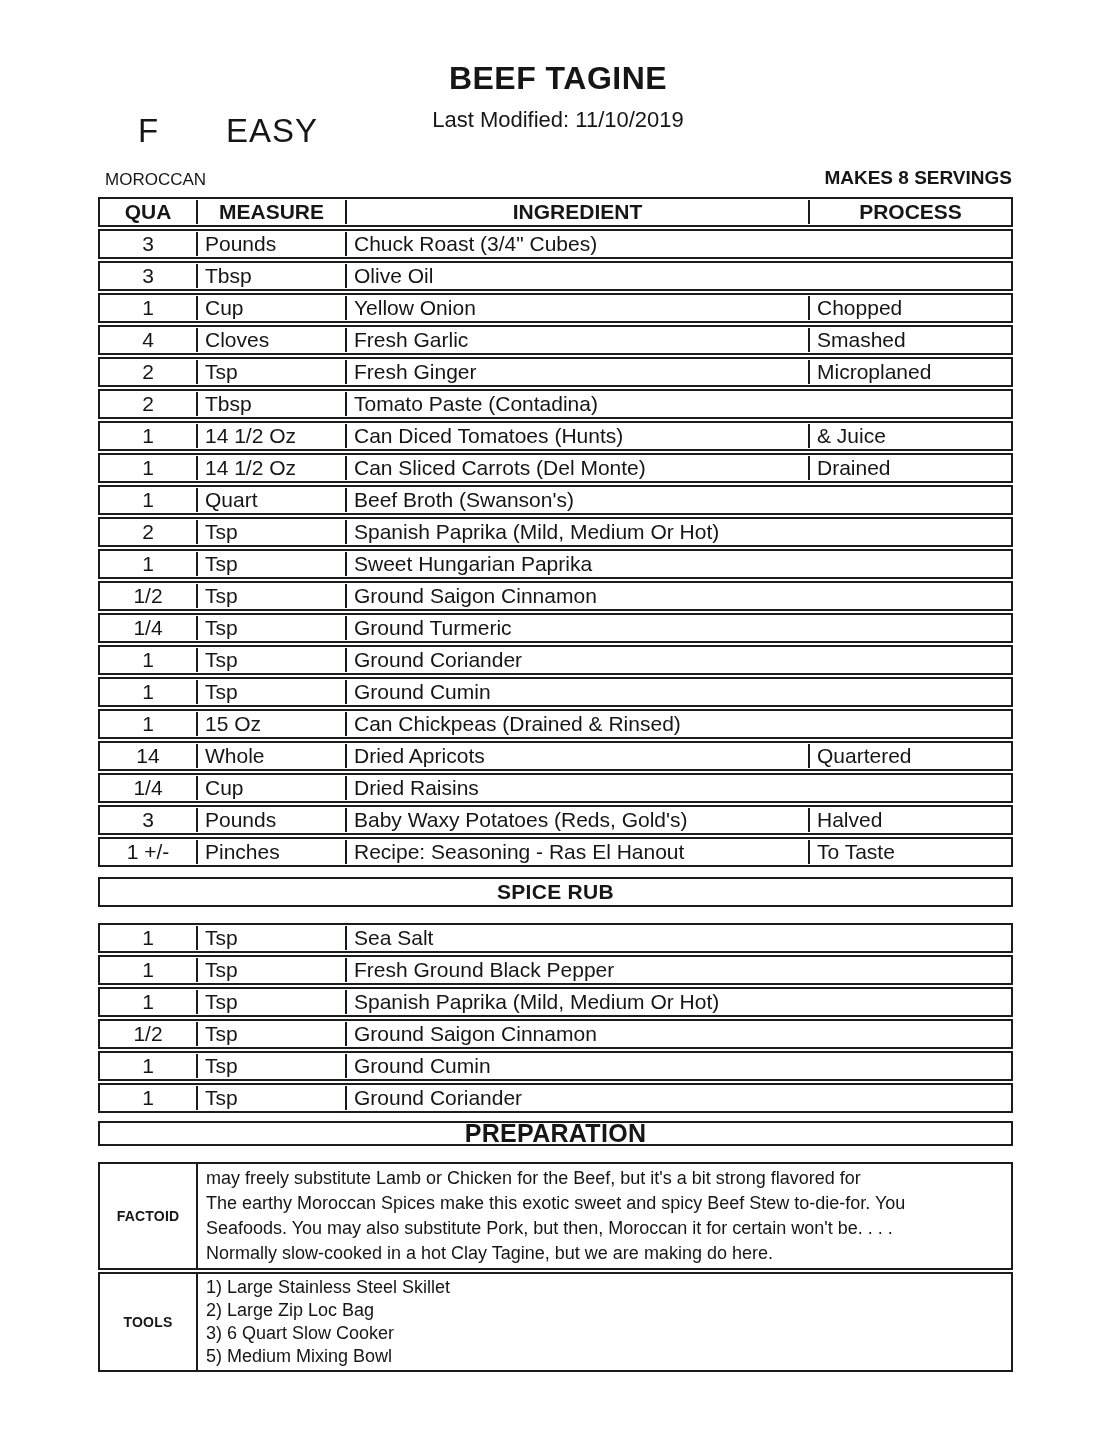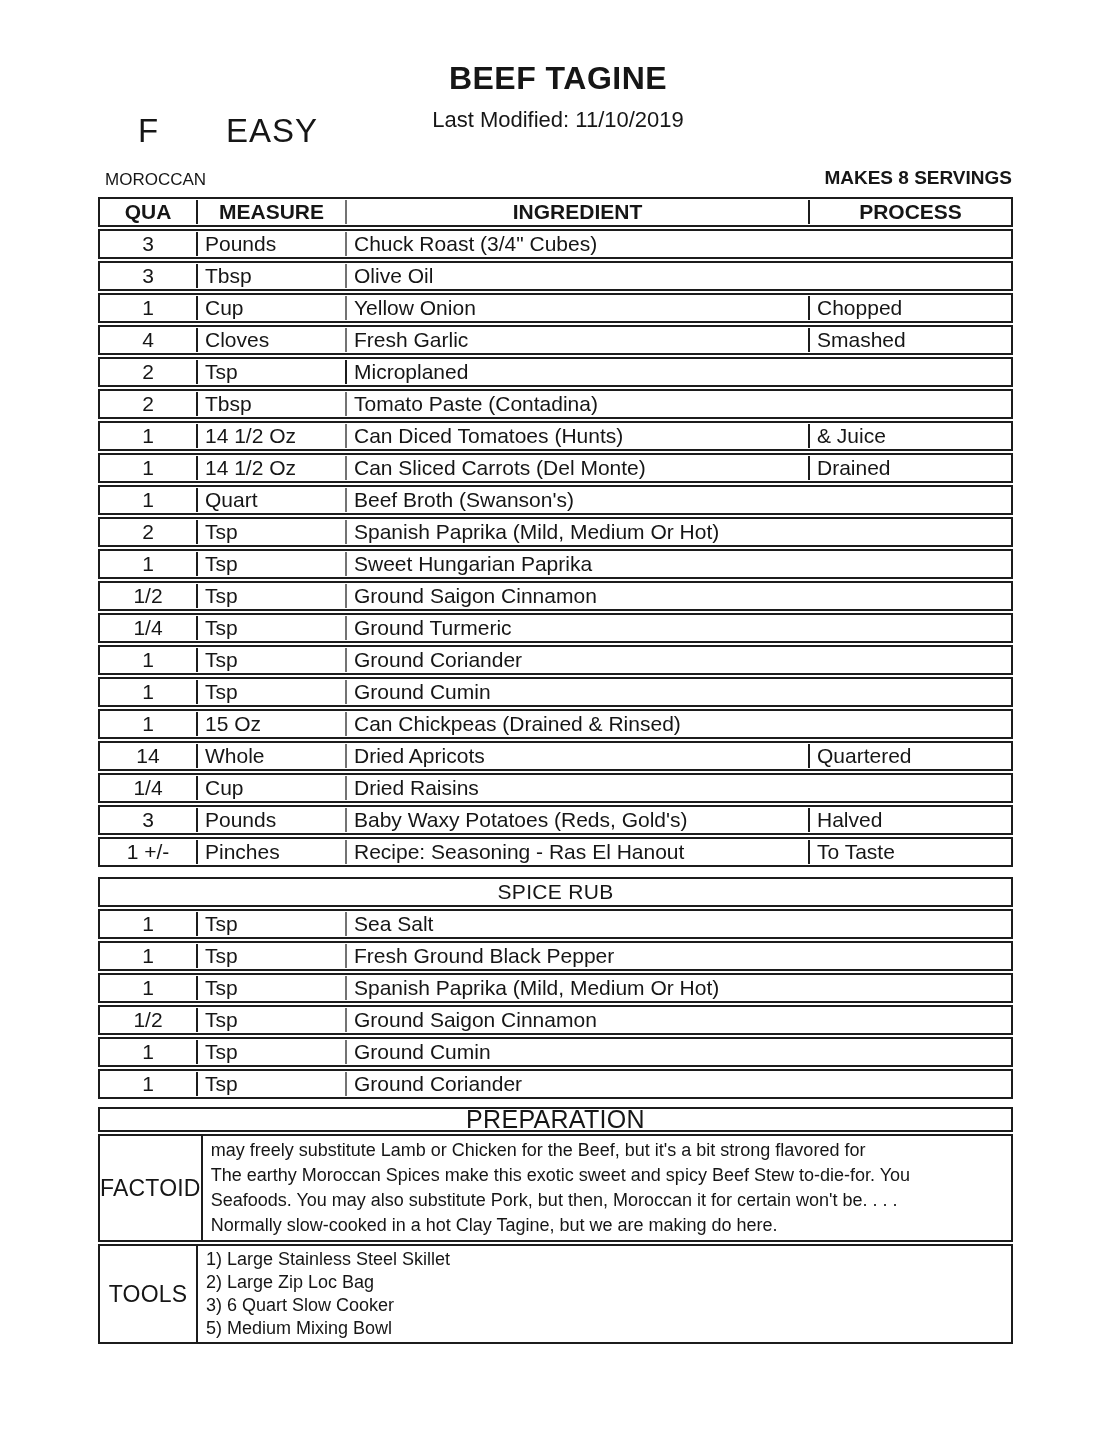--- a/index.html
+++ b/index.html
@@ -42,45 +42,45 @@
     background: #fff;
   }
   .cell {
     display: flex; align-items: center;
     padding: 0 7px;
     font-size: 21px;
     white-space: nowrap; overflow: hidden;
   }
   .c-qua        { flex: 0 0 96px; justify-content: center; padding: 0 3px; }
   .c-measure    { flex: 0 0 149px; border-left: 2px solid #1c1c1c; }
-  .c-ingredient { flex: 1 1 auto;  border-left: 2px solid #737373; }
+  .c-ingredient { flex: 1 1 auto;  border-left: 2px solid #0f172a; }
   .c-process    { flex: 0 0 203px; border-left: 2px solid #1c1c1c; }
 
   .thead .cell { font-weight: bold; justify-content: center; padding: 0 2px; }
 
   .section-gap { height: 8px; }
 
   .section-head {
     display: flex; align-items: center; justify-content: center;
     border: 2px solid #1c1c1c;
-    height: 30px; margin-bottom: 2px;
-    font-weight: normal; font-size: 21px; letter-spacing: 0.3px;
+    height: 30px; margin-bottom: 16px;
+    font-weight: bold; font-size: 21px; letter-spacing: 0.3px;
   }
   .section-head.big { height: 25px; font-size: 25px; }
 
   
   .prep-row {
     display: flex; align-items: stretch;
     border: 2px solid #1c1c1c;
     margin-bottom: 2px; background: #fff;
   }
   .prep-label {
     flex: 0 0 96px;
     display: flex; align-items: center; justify-content: center;
-    font-weight: normal; font-size: 23px; letter-spacing: 0.2px; border-radius: 10px;
+    font-weight: bold; font-size: 14px; letter-spacing: 0.2px; border-radius: 10px;
   }
   .prep-body {
     flex: 1 1 auto;
     border-left: 2px solid #1c1c1c;
     padding: 2px 8px;
     font-size: 18px;
   }
   .prep-body .tline { line-height: 25px; white-space: nowrap; }
   .prep-body.tools .tline { line-height: 23px; }
 </style>
@@ -126,20 +126,21 @@
         </div>
         <div class="trow">
           <div class="cell c-qua">4</div>
           <div class="cell c-measure">Cloves</div>
           <div class="cell c-ingredient">Fresh Garlic</div>
           <div class="cell c-process">Smashed</div>
         </div>
         <div class="trow">
           <div class="cell c-qua">2</div>
           <div class="cell c-measure">Tsp</div>
+          <div class="cell c-ingredient">Fresh Ginger</div>
           <div class="cell c-process">Microplaned</div>
         </div>
         <div class="trow">
           <div class="cell c-qua">2</div>
           <div class="cell c-measure">Tbsp</div>
           <div class="cell c-ingredient">Tomato Paste (Contadina)</div>
           <div class="cell c-process"></div>
         </div>
         <div class="trow">
           <div class="cell c-qua">1</div>

